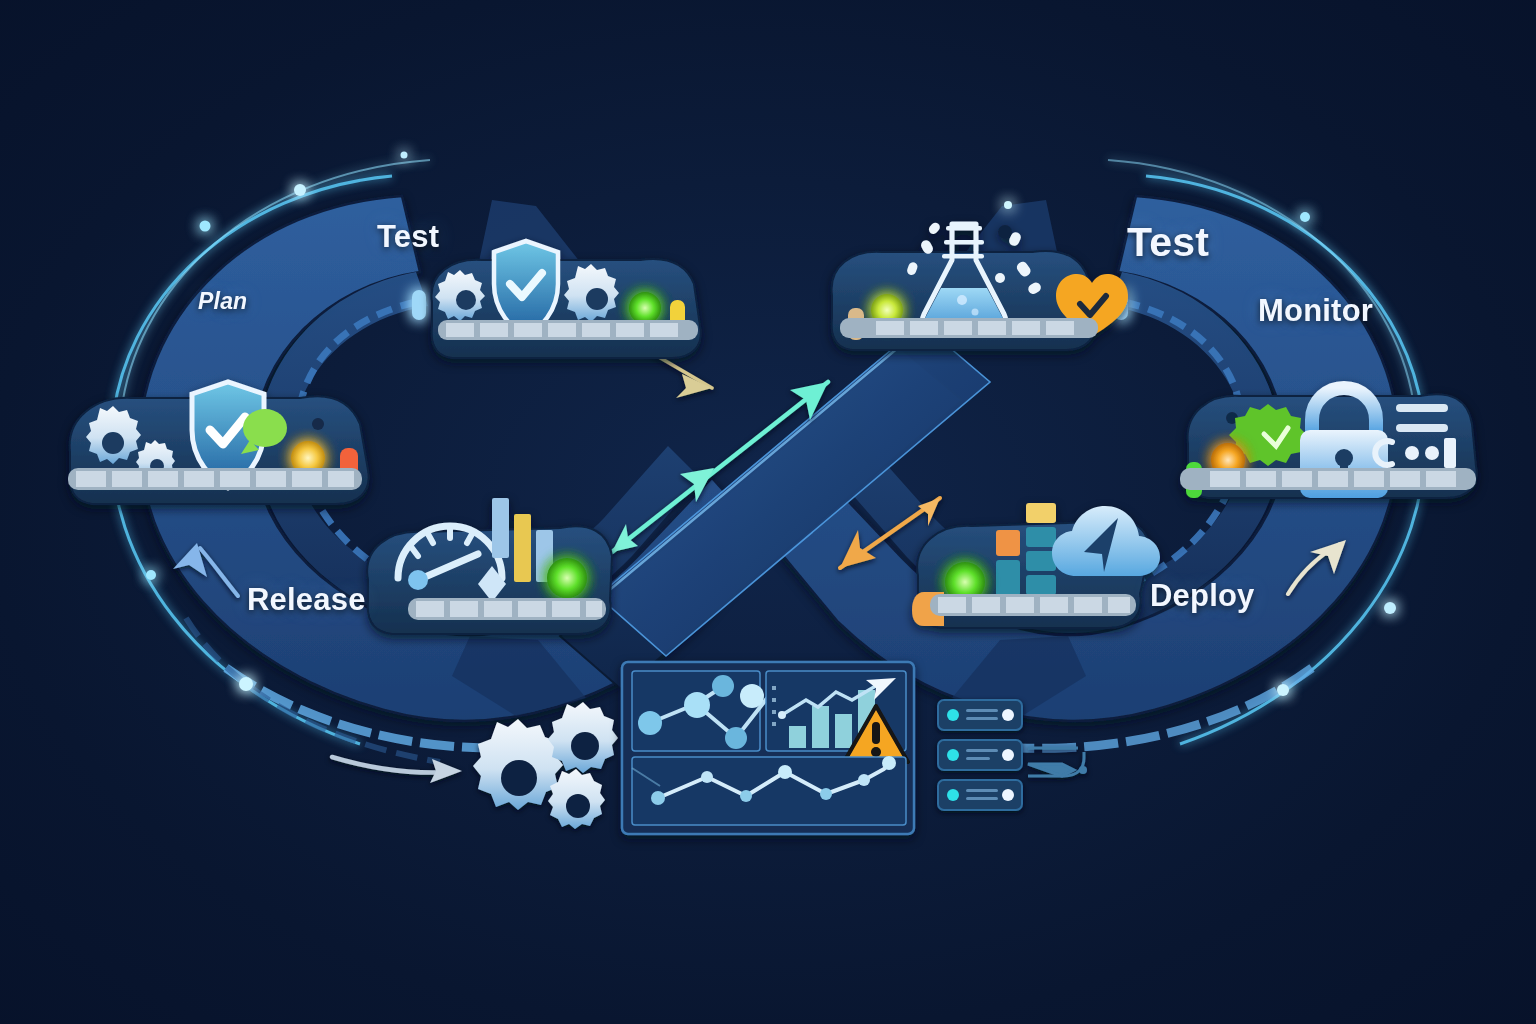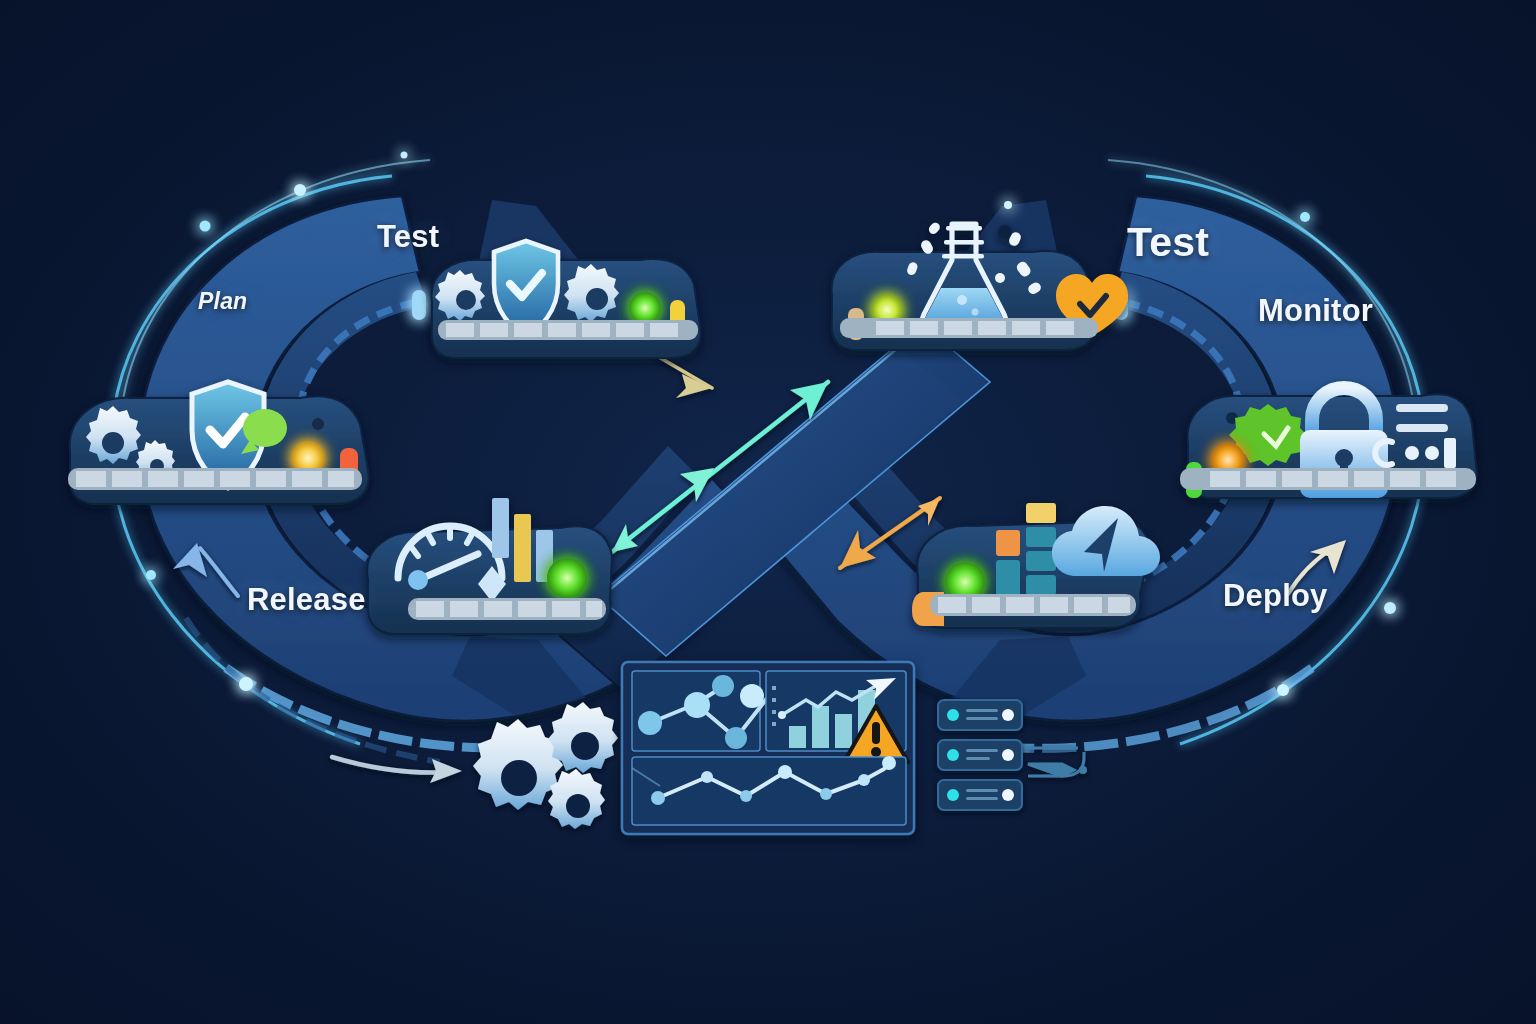--- a/index.html
+++ b/index.html
@@ -503,16 +503,16 @@
     <circle cx="1083" cy="770" r="4" fill="#3f7ba8" stroke="none"></circle>
   </g>
 </g>
 
 </svg>
 
 <div class="lbl" style="left:198px;top:288px;font-size:23px;font-style:italic;">Plan</div>
 <div class="lbl" style="left:377px;top:219px;font-size:31px;">Test</div>
 <div class="lbl" style="left:1127px;top:219px;font-size:41px;">Test</div>
 <div class="lbl" style="left:1258px;top:293px;font-size:31px;">Monitor</div>
-<div class="lbl" style="left:1223px;top:578px;font-size:31px;">Deploy</div>
+<div class="lbl" style="left:1150px;top:578px;font-size:31px;">Deploy</div>
 <div class="lbl" style="left:247px;top:582px;font-size:31px;">Release</div>
 
 </div>
 
 </body></html>

